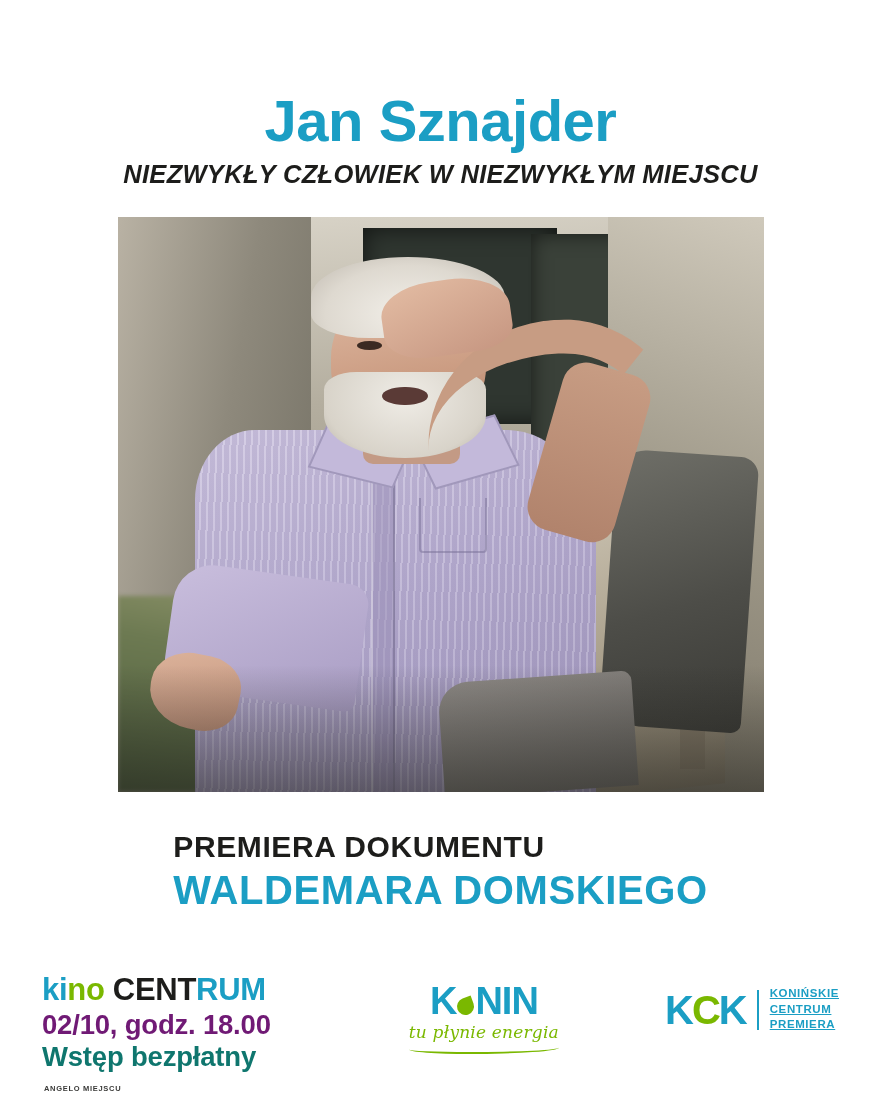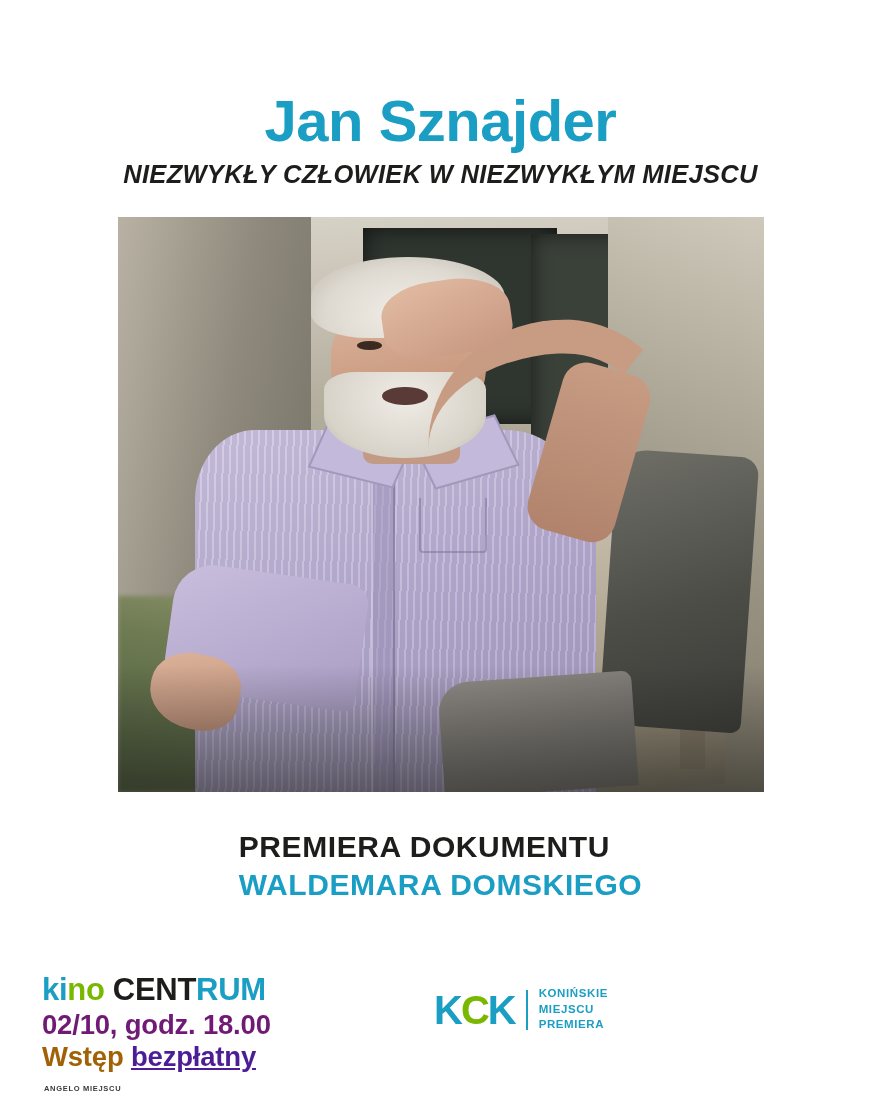--- a/index.html
+++ b/index.html
@@ -275,21 +275,21 @@
     margin-top: 38px;
   }
   .premiere-line1 {
     font-size: 30px;
     font-weight: bold;
     letter-spacing: 0.6px;
     color: #1d1d1b;
   }
   .premiere-line2 {
     margin-top: 4px;
-    font-size: 30px;
+    font-size: 40px;
     font-weight: bold;
     letter-spacing: 0.6px;
     color: #1b9ec4;
   }
 
   
   .footer {
     position: absolute;
     left: 0;
     bottom: 34px;
@@ -321,22 +321,22 @@
     letter-spacing: -0.2px;
     line-height: 1.05;
   }
   .kino-free {
     margin-top: 3px;
     font-size: 27.5px;
     font-weight: bold;
     line-height: 1.05;
     letter-spacing: -0.2px;
   }
-  .kino-free .teal { color: #a16207; }
-  .kino-free .green { color: #4c1d95; text-decoration: underline; }
+  .kino-free .teal { color: #0f766e; }
+  .kino-free .green { color: #0f766e; }
   .brewing {
     margin-top: 12px;
     font-size: 7.5px;
     letter-spacing: 0.7px;
     color: #3a3a38;
     font-weight: bold;
     padding-left: 2px;
   }
 
   .footer-mid {
@@ -396,20 +396,21 @@
     height: 40px;
     background: #1b9ec4;
     margin: 0 11px;
   }
   .kck-words {
     font-size: 11.5px;
     font-weight: bold;
     line-height: 1.35;
     letter-spacing: 0.6px;
     color: #1b9ec4;
+    text-decoration: underline;
   }
 </style>
 </head>
 <body>
 
 <div class="poster">
 
   <div class="title">Jan Sznajder</div>
   <div class="subtitle">NIEZWYKŁY CZŁOWIEK W NIEZWYKŁYM MIEJSCU</div>
 
@@ -458,25 +459,30 @@
 
   <div class="footer">
 
     <div class="footer-left">
       <div class="kino-line"><span class="teal">ki</span><span class="green">no </span><span class="black">CENT</span><span class="teal">RUM</span></div>
       <div class="kino-date">02/10, godz. 18.00</div>
       <div class="kino-free"><span class="teal">Wstęp</span> <span class="green">bezpłatny</span></div>
       <div class="brewing">ANGELO MIEJSCU</div>
     </div>
 
+    <div class="footer-mid">
+      <div class="konin-word"><span>K</span><span class="leaf"></span><span>N</span><span>IN</span></div>
+      <div class="konin-tag">tu płynie energia</div>
+      <div class="konin-swoosh"></div>
+    </div>
 
     <div class="footer-right">
       <div class="kck-mark"><span>K</span><span class="green">C</span><span>K</span></div>
       <div class="kck-divider"></div>
       <div class="kck-words">
         <div>KONIŃSKIE</div>
-        <div>MIEJSCU</div>
+        <div>CENTRUM</div>
         <div>PREMIERA</div>
       </div>
     </div>
 
   </div>
 </div>
 
 </body></html>

